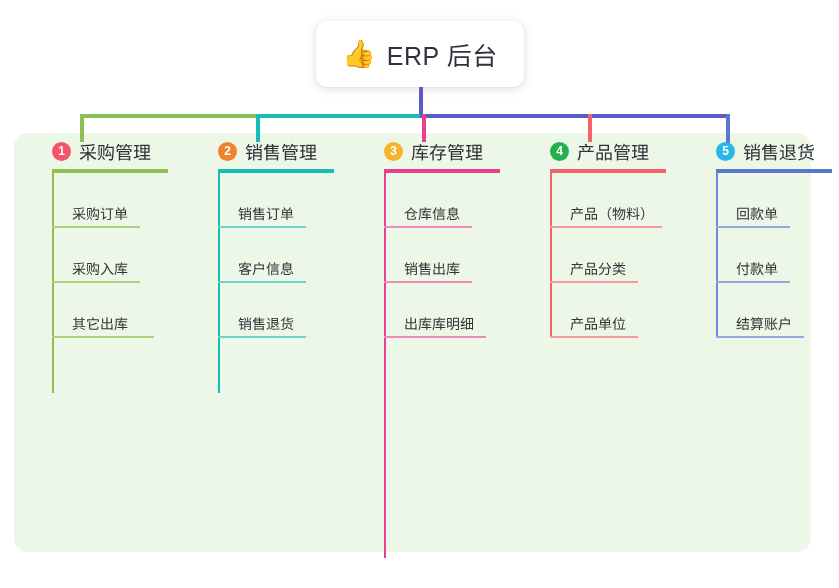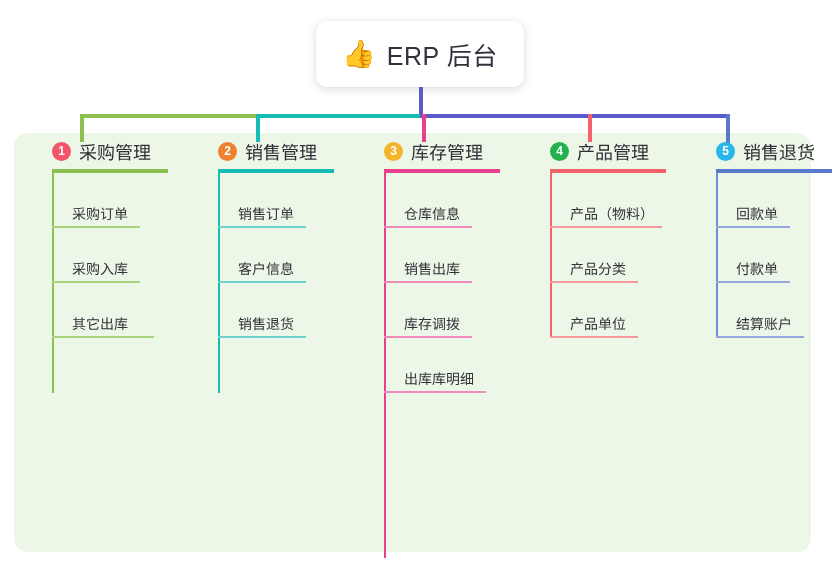--- a/index.html
+++ b/index.html
@@ -224,24 +224,20 @@
         <div class="stem" style="background: rgb(232, 64, 143); height: 385px;"></div>
         <div class="leaf">
           <span class="leaf-label">仓库信息</span>
           <div class="leaf-rule" style="width: 88px; background: rgb(241, 137, 187);"></div>
         </div>
         <div class="leaf">
           <span class="leaf-label">销售出库</span>
           <div class="leaf-rule" style="width: 88px; background: rgb(241, 137, 187);"></div>
         </div>
         <div class="leaf">
-          <span class="leaf-label">库存调拨</span>
-          <div class="leaf-rule" style="width: 88px; background: rgb(241, 137, 187);"></div>
-        </div>
-        <div class="leaf">
           <span class="leaf-label">出库库明细</span>
           <div class="leaf-rule" style="width: 102px; background: rgb(241, 137, 187);"></div>
         </div>
       </div>
     </div>
     <div class="column" style="left: 528px;">
       <div class="col-header">
         <span class="badge" style="background: rgb(34, 177, 76);">4</span>
         <span class="col-title">产品管理</span>
       </div>

